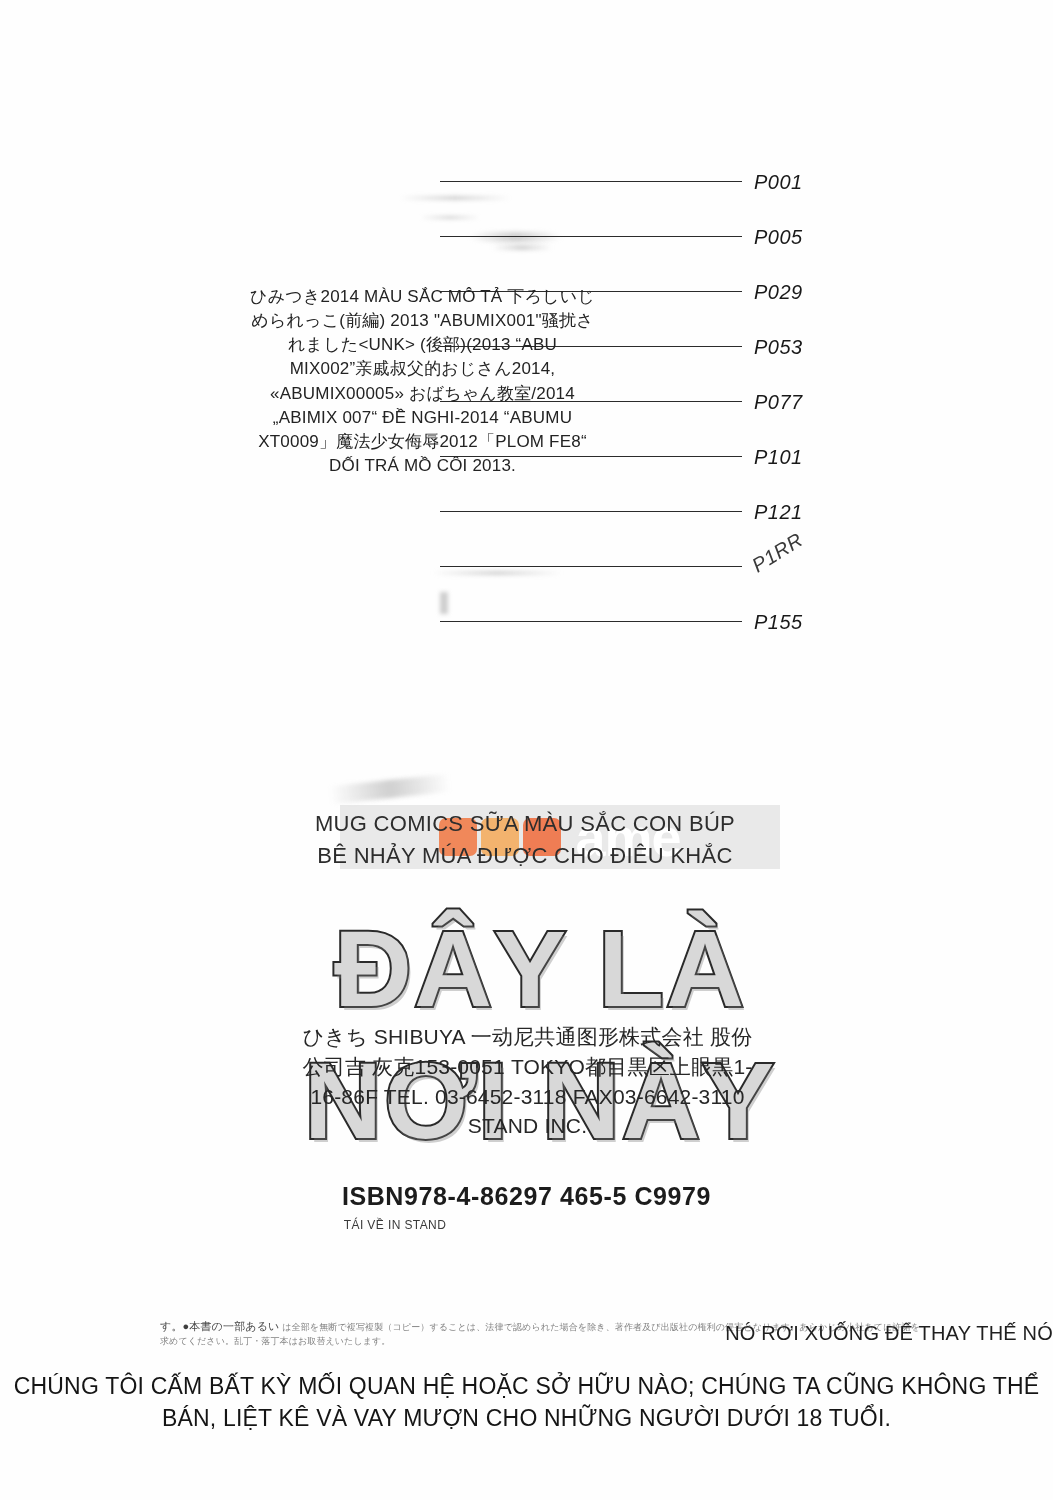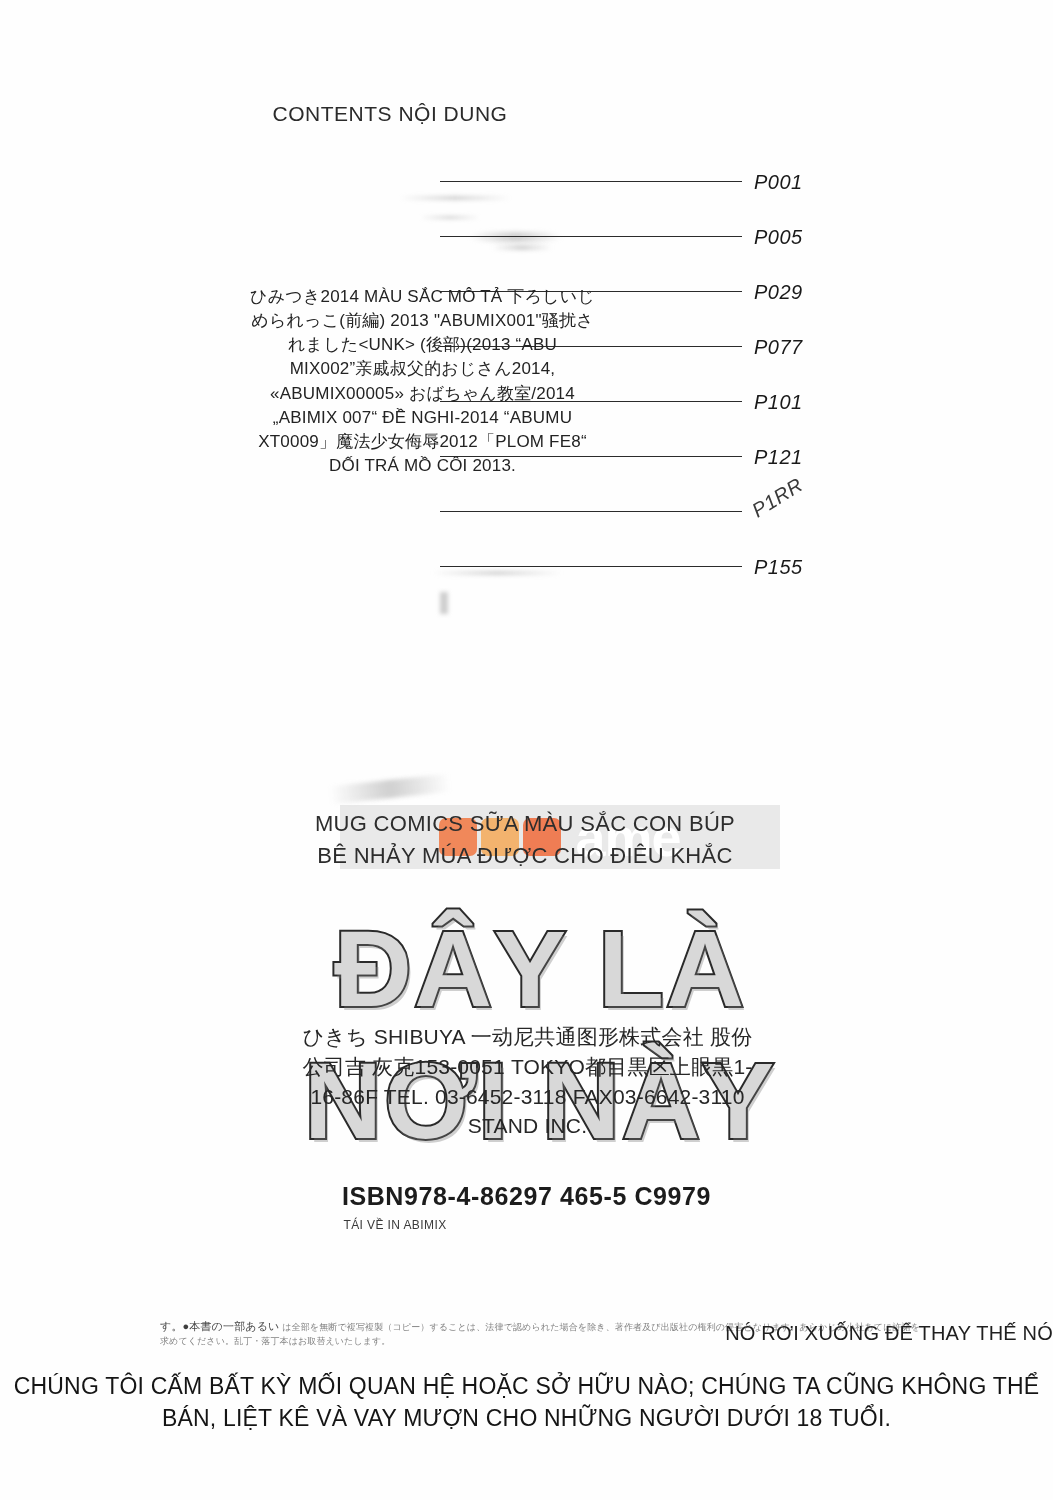--- a/index.html
+++ b/index.html
@@ -240,21 +240,20 @@
     color: #151515;
     letter-spacing: 0.2px;
     padding: 0 8px;
   }
 </style>
 </head>
 <body>
 
 <div class="page">
 
-  <div class="contents-heading">CONTENTS NỘI DUNG</div>
 
   <div class="smudge s1"></div>
   <div class="smudge s2"></div>
   <div class="smudge s3"></div>
   <div class="smudge s4"></div>
   <div class="smudge s5"></div>
   <div class="smudge s6"></div>
   <div class="smudge s7"></div>
 
   <div class="toc">
@@ -265,20 +264,24 @@
     <div class="toc-row">
       <div class="toc-rule"></div>
       <div class="toc-page">P005</div>
     </div>
     <div class="toc-row">
       <div class="toc-rule"></div>
       <div class="toc-page">P029</div>
     </div>
     <div class="toc-row">
       <div class="toc-rule"></div>
+      <div class="toc-page">P053</div>
+    </div>
+    <div class="toc-row">
+      <div class="toc-rule"></div>
       <div class="toc-page">P077</div>
     </div>
     <div class="toc-row">
       <div class="toc-rule"></div>
       <div class="toc-page">P101</div>
     </div>
     <div class="toc-row">
       <div class="toc-rule"></div>
       <div class="toc-page">P121</div>
     </div>
@@ -305,21 +308,21 @@
 
   <div class="mug-comics">MUG COMICS SỮA MÀU SẮC CON BÚP BÊ NHẢY MÚA ĐƯỢC CHO ĐIÊU KHẮC</div>
 
   <div class="big-title">
     <span>ĐÂY LÀ</span>
     <span class="line2">NƠI NÀY</span>
   </div>
 
   <div class="address-block">ひきち SHIBUYA 一动尼共通图形株式会社 股份公司吉 灰克153-0051 TOKYO都目黒区上眼黒1-16-86F TEL. 03-6452-3118 FAX03-6642-3110 STAND INC.</div>
 
-  <div class="printed-in">TÁI VỀ IN ABIMIX</div>
+  <div class="printed-in">TÁI VỀ IN STAND</div>
 
   <div class="isbn">ISBN978-4-86297 465-5 C9979</div>
 
   <div class="fineprint-band">
     <span class="jp-dark">す。●本書の一部あるい</span>
     <span>は全部を無断で複写複製（コピー）することは、法律で認められた場合を除き、著作者及び出版社の権利の侵害となります。あらかじめ小社あてに許諾を求めてください。乱丁・落丁本はお取替えいたします。</span>
   </div>
 
   <div class="replace-line">NÓ RƠI XUỐNG ĐỂ THAY THẾ NÓ</div>
 

